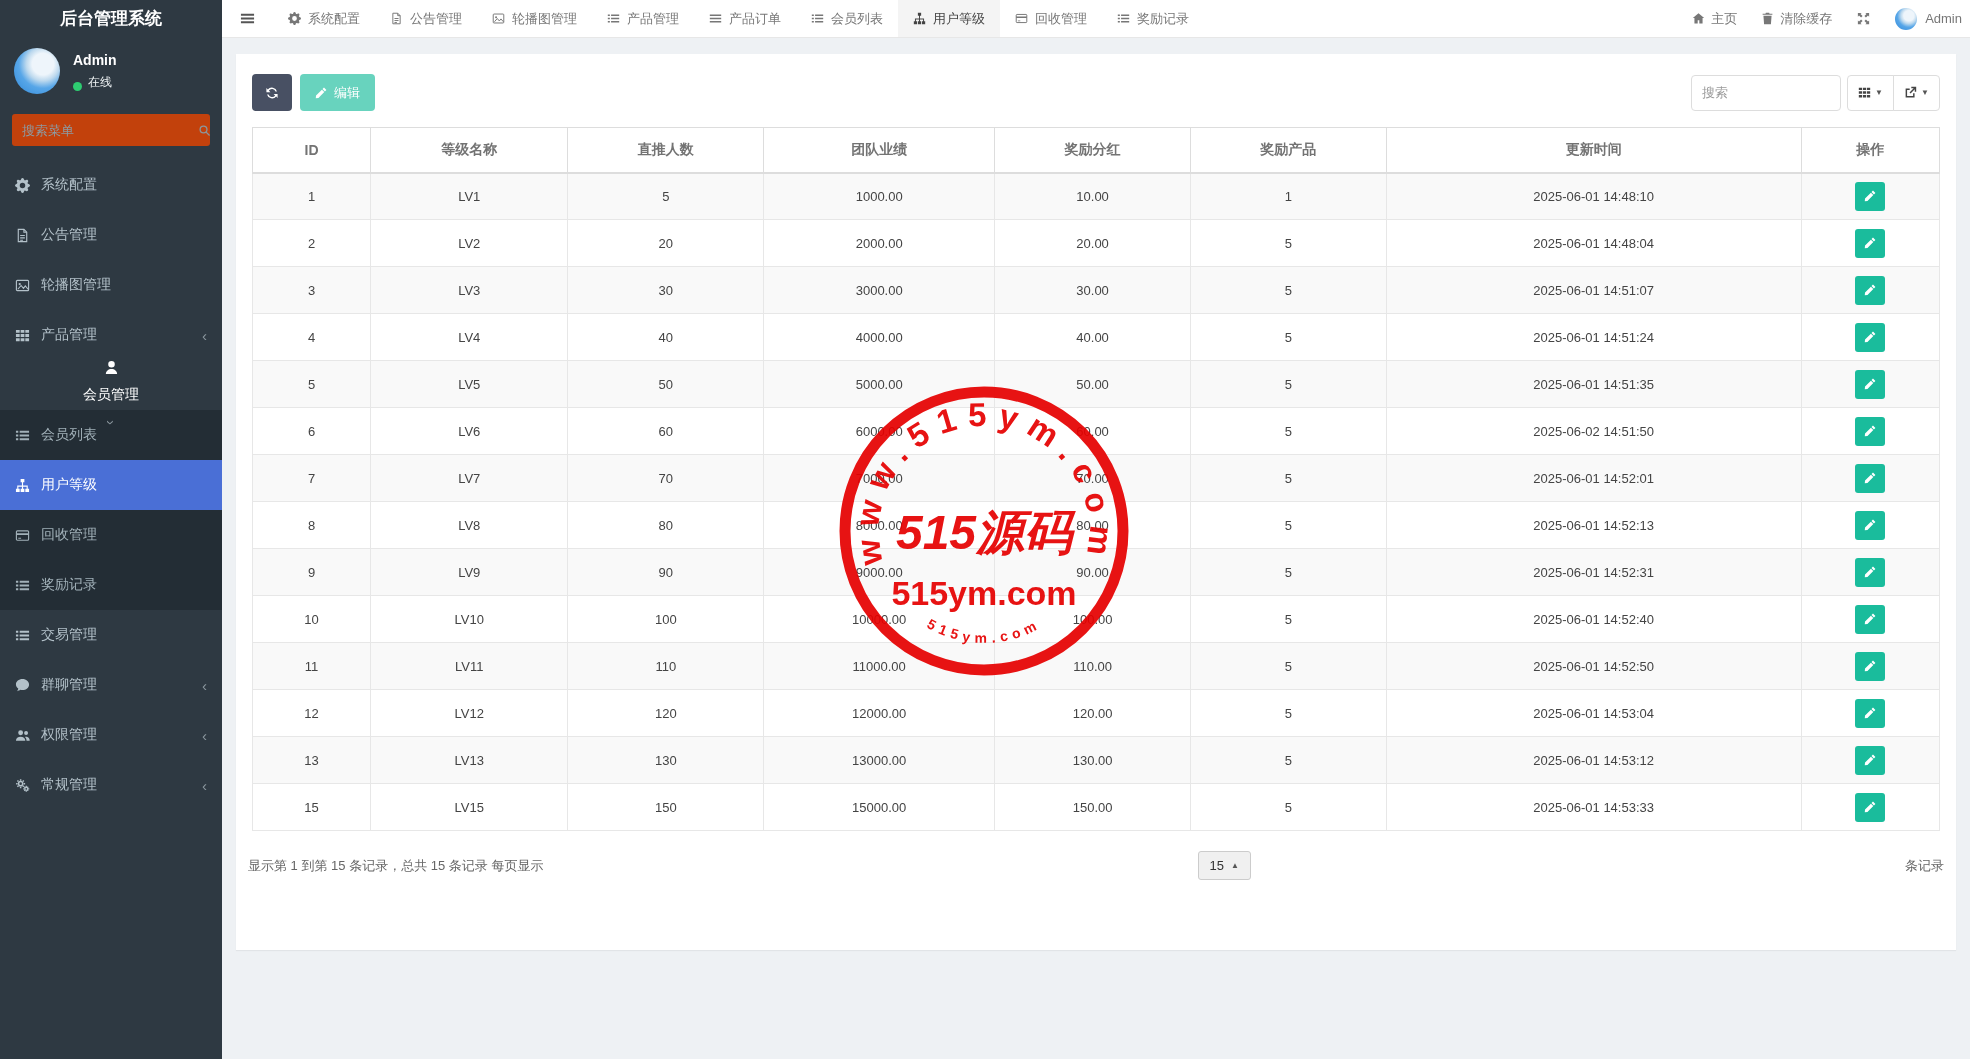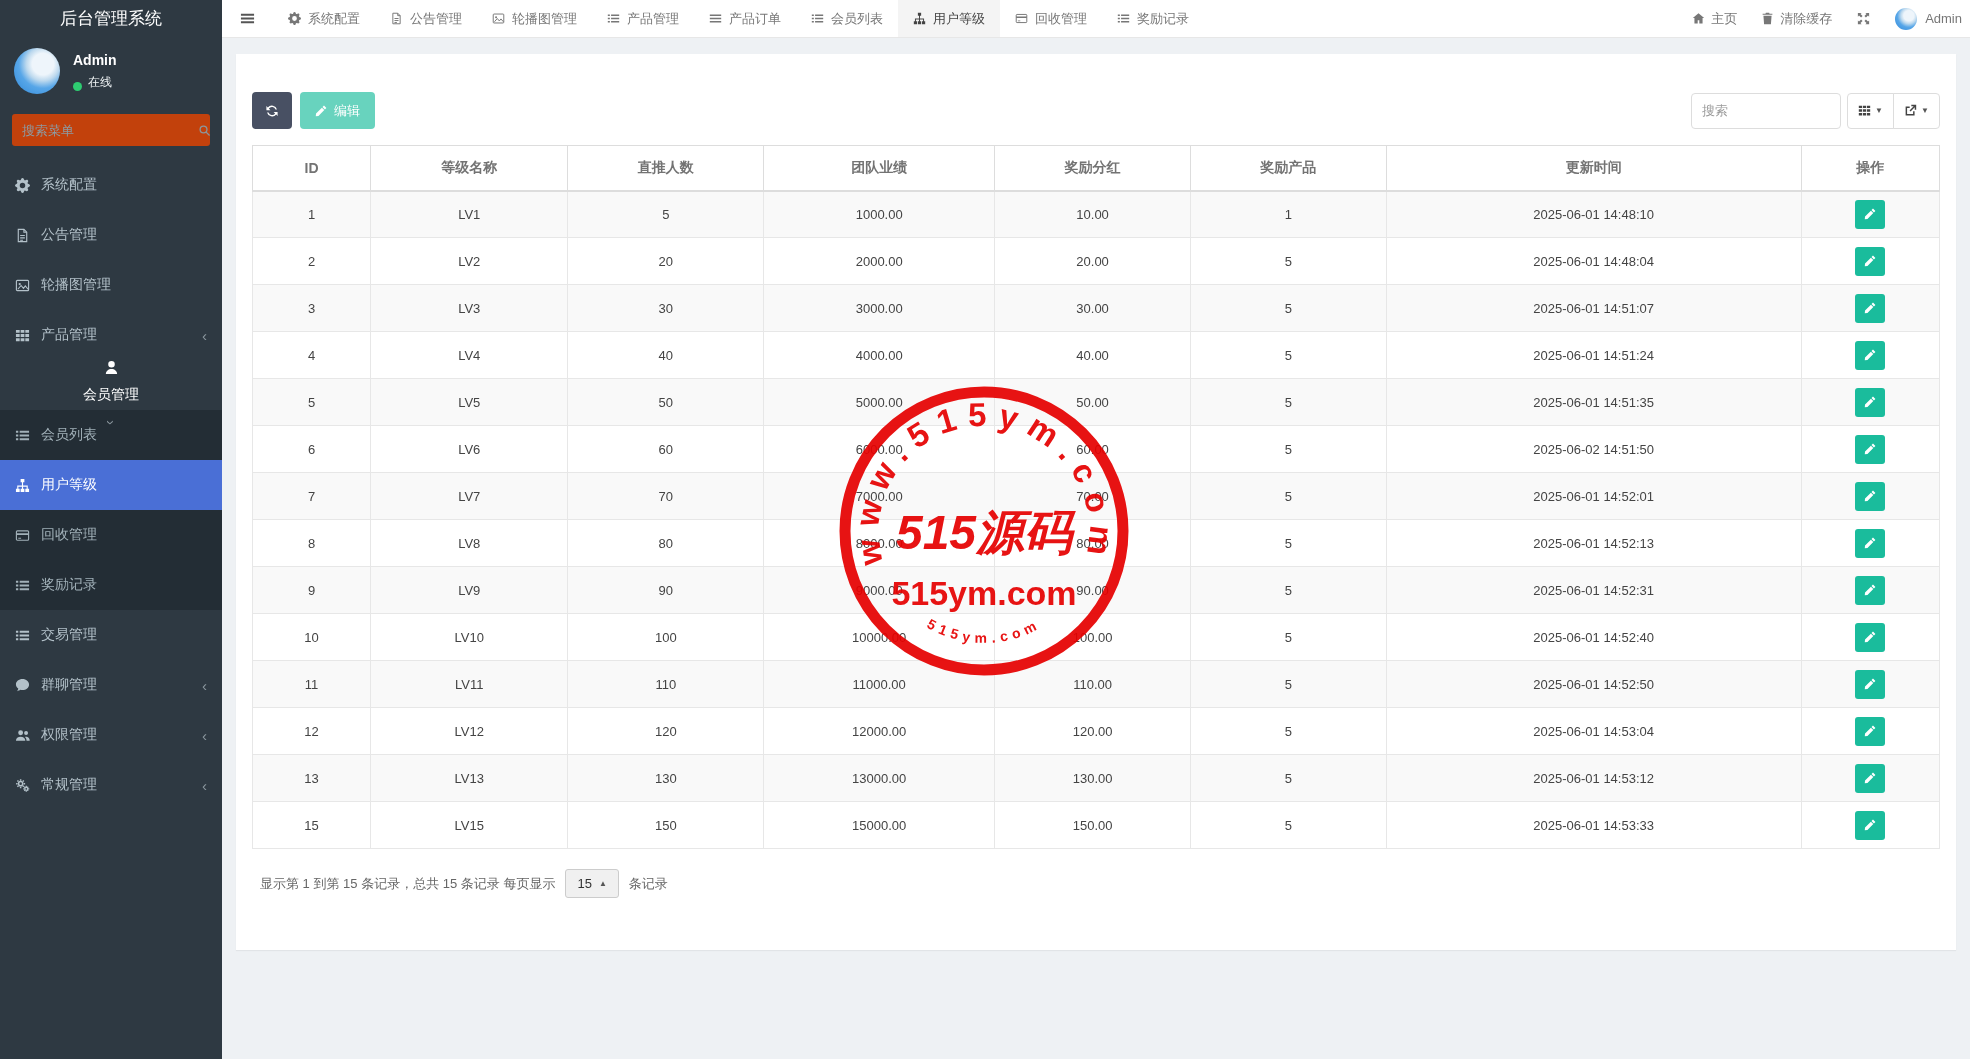--- a/index.html
+++ b/index.html
@@ -2,21 +2,21 @@
 <html><head>
 <meta charset="utf-8">
 <style>
   * { margin:0; padding:0; box-sizing:border-box; }
   html,body { width:1970px; height:1059px; overflow:hidden; }
   body { font-family:"Liberation Sans","DejaVu Sans",sans-serif; background:#eef1f4; position:relative; }
   svg.ic { display:inline-block; vertical-align:middle; flex:none; }
 
   
   .sidebar { position:absolute; left:0; top:0; width:222px; height:1059px; background:#2e3942; z-index:5; }
-  .brand { height:38px; line-height:38px; text-align:center; color:#fff; font-size:17px; }
+  .brand { height:38px; line-height:38px; text-align:center; color:#fff; font-size:17px;font-weight:bold; }
   .user-panel { display:flex; align-items:center; gap:13px; padding:10px 14px 12px; }
   .avatar { width:46px; height:46px; border-radius:50%;
             background:radial-gradient(circle at 63% 35%, #eef5fb 0 26%, #bdd9ee 40%, #57a6e8 58%, #2f88d8 100%); }
   .avatar.sm { width:22px; height:22px; }
   .user-name { color:#fff; font-size:14px; font-weight:bold; margin-bottom:6px; }
   .user-status { color:#f2f6f7; font-size:12px; display:flex; align-items:flex-end; gap:6px; }
   .dot { width:9px; height:9px; border-radius:50%; background:#2ecc71; }
   .menu-search { margin:8px 12px 14px; background:#c2410c; border-radius:3px; height:32px;
                  display:flex; align-items:center; padding:0 10px; }
   .menu-search input { flex:1; background:transparent; border:none; outline:none; color:#c3ced4; font-size:13px; }
@@ -38,21 +38,21 @@
   .hamburger { display:flex; align-items:center; padding:0 18px; color:#555; cursor:pointer; }
   .tab { display:flex; align-items:center; gap:7px; padding:0 15px; font-size:13px; color:#777; cursor:pointer; }
   .tab.active { background:#f4f4f4; color:#444; }
   .nav-right { margin-left:auto; display:flex; align-items:center; gap:24px; padding-right:8px; }
   .nav-link { display:flex; align-items:center; gap:6px; font-size:13px; color:#777; cursor:pointer; }
   .nav-user { display:flex; align-items:center; gap:8px; font-size:13px; color:#777; cursor:pointer; }
 
   
   .content { position:absolute; top:39px; left:0; right:0; bottom:0; background:#eef1f4; padding:15px 14px; }
   .panel { background:#fff; height:896px; box-shadow:0 1px 1px rgba(0,0,0,.05); }
-  .toolbar { display:flex; align-items:center; padding:38px 16px 16px; }
+  .toolbar { display:flex; align-items:center; padding:20px 16px 16px; }
   .btn { border:none; border-radius:4px; cursor:pointer; display:flex; align-items:center; justify-content:center; }
   .btn-refresh { width:40px; height:37px; background:#485063; color:#fff; }
   .btn-edit { height:37px; padding:0 15px; margin-left:8px; background:#18bc9c; color:#fff; font-size:13px;
               gap:7px; opacity:.65; }
   .spacer { flex:1; }
   .search-box { width:150px; height:36px; border:1px solid #ddd; border-radius:4px; padding:0 10px;
                 font-size:13px; color:#555; outline:none; }
   .search-box::placeholder { color:#999; }
   .btn-group { display:flex; margin-left:6px; }
   .btn-group .gbtn { width:47px; height:36px; background:#fff; border:1px solid #ddd; color:#444;
@@ -62,21 +62,21 @@
   .caret { font-size:8px; color:#555; }
 
   table { border-collapse:collapse; width:calc(100% - 32px); margin:0 16px; table-layout:fixed; }
   thead th { border:1px solid #ddd; border-bottom:2px solid #ddd; height:45px; font-size:14px; color:#737373;
              font-weight:bold; text-align:center; }
   tbody td { border:1px solid #e7e7e7; height:47px; font-size:13px; color:#444; text-align:center; }
   tbody tr:nth-of-type(odd) td { background:#f9f9f9; }
   .row-edit { width:30px; height:29px; background:#1abc9c; border:none; border-radius:3px; cursor:pointer;
               display:inline-flex; align-items:center; justify-content:center; color:#fff; }
 
-  .pagination { display:flex; align-items:center; padding:20px 24px; font-size:13px; color:#666; }
+  .pagination { display:flex; align-items:center; padding:20px 12px; font-size:13px; color:#666;justify-content:space-between; }
   .page-size-btn { display:inline-flex; align-items:center; gap:7px; margin:0 10px; padding:6px 11px;
                    background:#f0f0f0; border:1px solid #ccc; border-radius:3px; font-size:13px; color:#333;
                    cursor:pointer; }
 
   
   .watermark { position:absolute; left:834px; top:381px; width:300px; height:300px; opacity:.92;
                pointer-events:none; z-index:9; }
 </style>
 </head>
 <body>

